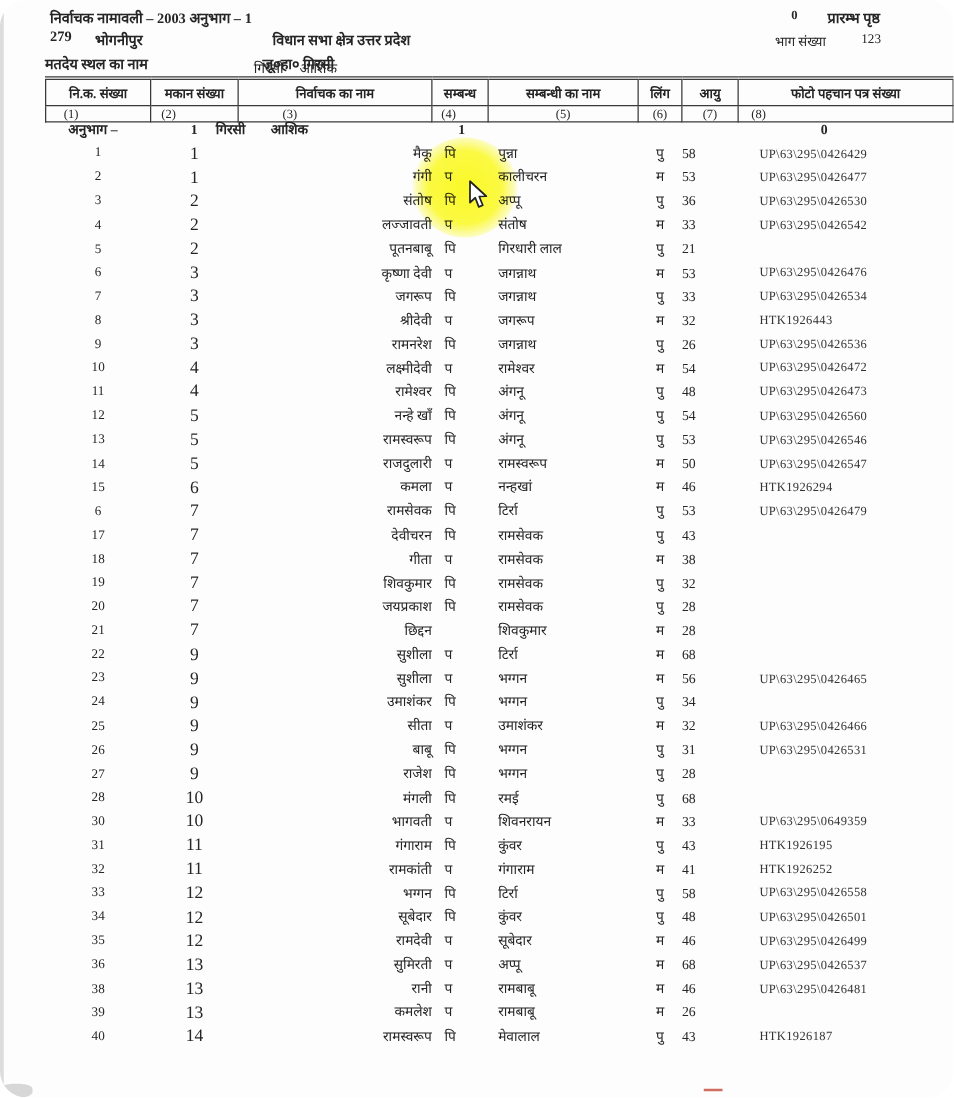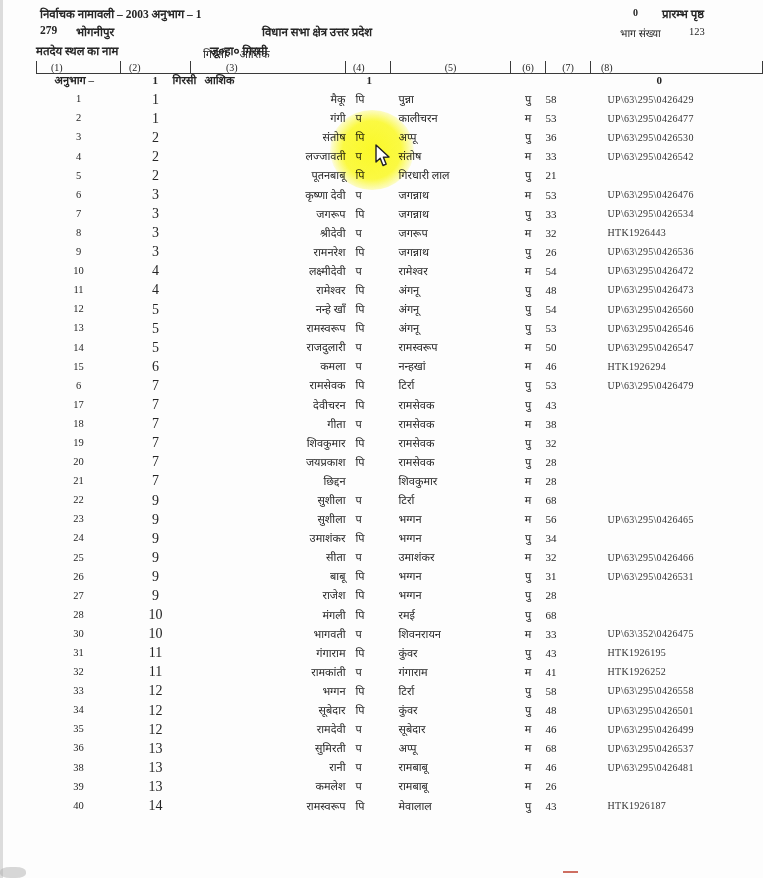--- a/index.html
+++ b/index.html
@@ -3,33 +3,34 @@
 <meta charset="utf-8">
 <style>
   html,body{margin:0;padding:0;background:#ffffff;}
   .page{
     position:relative;
     width:763px;height:878px;
     background:#fdfdfd;
     overflow:hidden;
     font-family:"Liberation Serif","DejaVu Serif",serif;
     color:#252525;
+    border-radius:21px;
   }
   .edge-strip{position:absolute;left:0;top:0;width:3px;height:100%;background:#dcdcdc;}
   .corner-smudge{position:absolute;left:0;top:867px;width:26px;height:11px;background:#a9a9a9;opacity:.45;border-radius:40%;}
 
   
   .doc-header span{position:absolute;white-space:nowrap;}
   .h-title{left:40px;top:6px;font-size:11.5px;font-weight:bold;}
   .h-section-name{left:203px;top:6px;font-size:11px;font-weight:normal;word-spacing:10px;margin-top:40px;}
   .h-zero{left:633px;top:7px;font-size:10px;font-weight:bold;}
   .h-startpage{left:662px;top:6px;font-size:11.5px;font-weight:bold;}
   .h-ac-no{left:40px;top:24px;font-size:11.5px;font-weight:bold;}
   .h-ac-name{left:76px;top:24px;font-size:11.5px;font-weight:bold;}
-  .h-assembly{left:218px;top:24px;font-size:11.5px;font-weight:bold;margin-left:44px;}
+  .h-assembly{left:218px;top:24px;font-size:11.5px;font-weight:bold;}
   .h-part-label{left:620px;top:26px;font-size:10.5px;}
   .h-part-no{left:689px;top:26px;font-size:10.5px;}
   .h-polling-label{left:36px;top:43px;font-size:11.5px;font-weight:bold;}
   .h-polling-value{left:210px;top:43px;font-size:11.5px;font-weight:bold;}
 
   
   table.roll{
     position:absolute;left:36px;top:61px;width:726px;
     border-collapse:collapse;table-layout:fixed;
   }
@@ -56,21 +57,21 @@
   tr.numbers td.n5{text-align:center;}
   tr.numbers td.n6,tr.numbers td.n7{text-align:center;}
   tr.numbers td.n8{padding-left:10px;text-align:left;}
 
   tbody td{padding:0;vertical-align:middle;line-height:1;white-space:nowrap;overflow:visible;}
   tr.section-row td{height:16px;position:relative;}
   .section-row span{position:absolute;top:1px;font-weight:bold;font-size:11px;white-space:nowrap;}
   .sr-label{left:18px;}
   .sr-no{left:116px;}
   .sr-name1{left:136px;}
-  .sr-name2{left:168px;}
+  .sr-name2{left:180px;}
   .sr-mid{left:330px;}
   .sr-right{left:620px;font-size:9px;top:3px;}
 
   tr.voter-row{height:19.1px;}
   td.c-sn{text-align:center;font-size:10.5px;}
   td.c-house{text-align:center;font-size:14px;}
   td.c-name{text-align:right;padding-left:37px;font-size:11px;}
   td.c-rel{text-align:left;padding-left:10px;font-size:11px;}
   td.c-relname{text-align:left;padding-left:8px;font-size:11px;}
   td.c-sex{text-align:center;font-size:11px;}
@@ -120,20 +121,30 @@
       <col class="c1">
         <col class="c2">
         <col class="c3">
         <col class="c4">
       <col class="c5">
         <col class="c6">
         <col class="c7">
         <col class="c8">
     </colgroup>
     <thead>
+      <tr>
+        <th>नि.क. संख्या</th>
+        <th>मकान संख्या</th>
+        <th>निर्वाचक का नाम</th>
+        <th>सम्बन्ध</th>
+        <th>सम्बन्धी का नाम</th>
+        <th>लिंग</th>
+        <th>आयु</th>
+        <th>फोटो पहचान पत्र संख्या</th>
+      </tr>
       <tr class="numbers">
         <td class="n1">(1)</td>
         <td class="n2">(2)</td>
         <td class="n3">(3)</td>
         <td class="n4">(4)</td>
         <td class="n5">(5)</td>
         <td class="n6">(6)</td>
         <td class="n7">(7)</td>
         <td class="n8">(8)</td>
       </tr>
@@ -431,21 +442,21 @@
       <td class="c-id"></td>
     </tr>
         <tr class="voter-row">
       <td class="c-sn">30</td>
       <td class="c-house">10</td>
       <td class="c-name">भागवती</td>
       <td class="c-rel">प</td>
       <td class="c-relname">शिवनरायन</td>
       <td class="c-sex">म</td>
       <td class="c-age">33</td>
-      <td class="c-id">UP\63\352\0426475</td>
+      <td class="c-id">UP\63\295\0649359</td>
     </tr>
         <tr class="voter-row">
       <td class="c-sn">31</td>
       <td class="c-house">11</td>
       <td class="c-name">गंगाराम</td>
       <td class="c-rel">पि</td>
       <td class="c-relname">कुंवर</td>
       <td class="c-sex">पु</td>
       <td class="c-age">43</td>
       <td class="c-id">HTK1926195</td>

